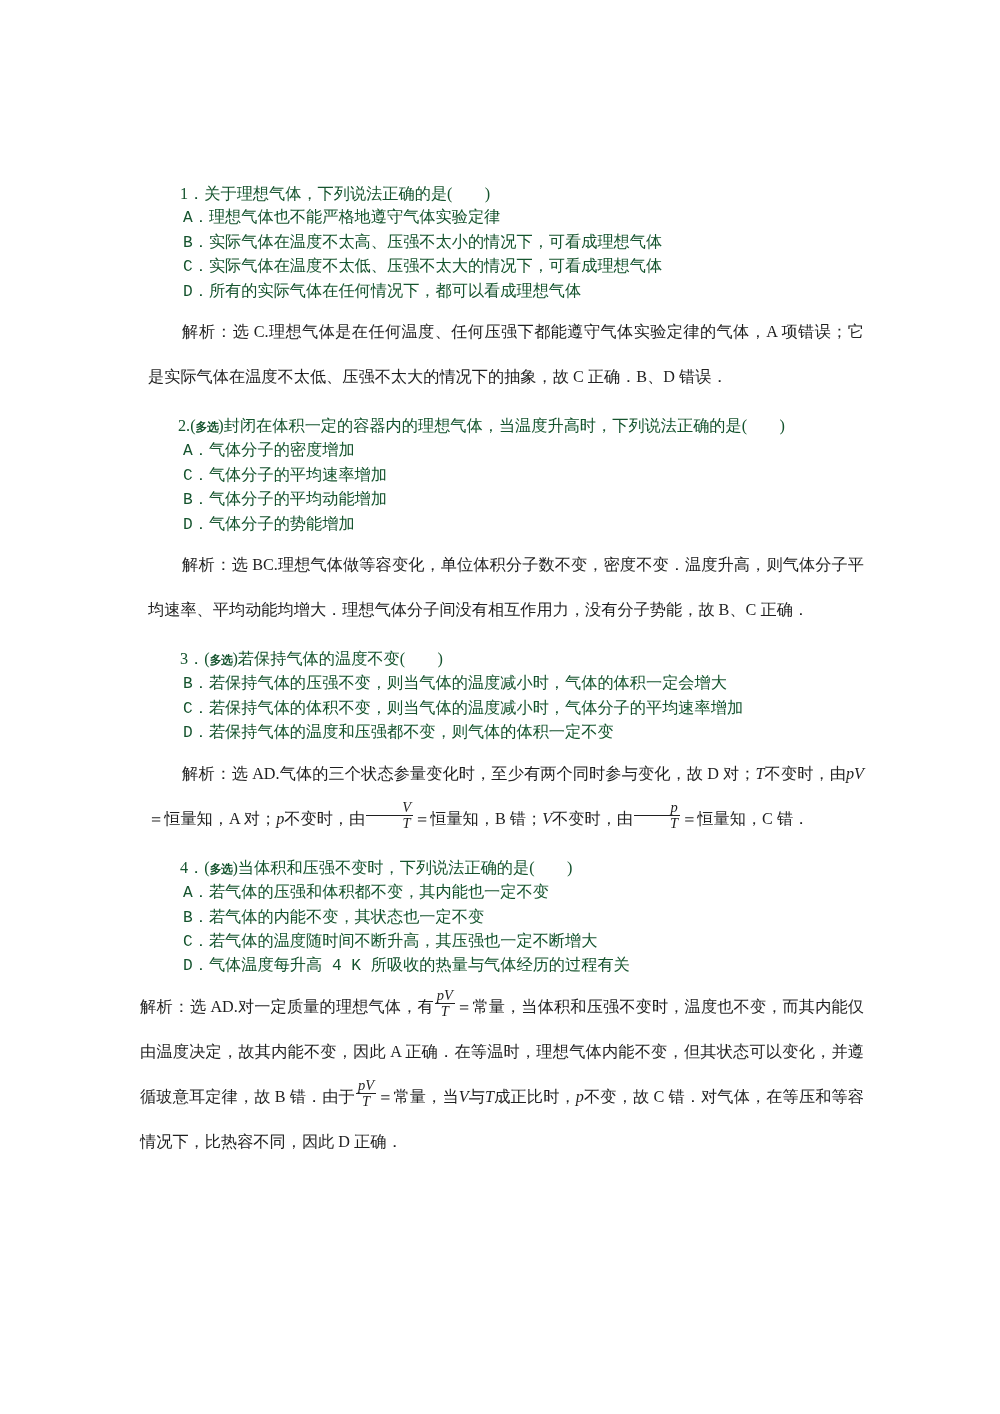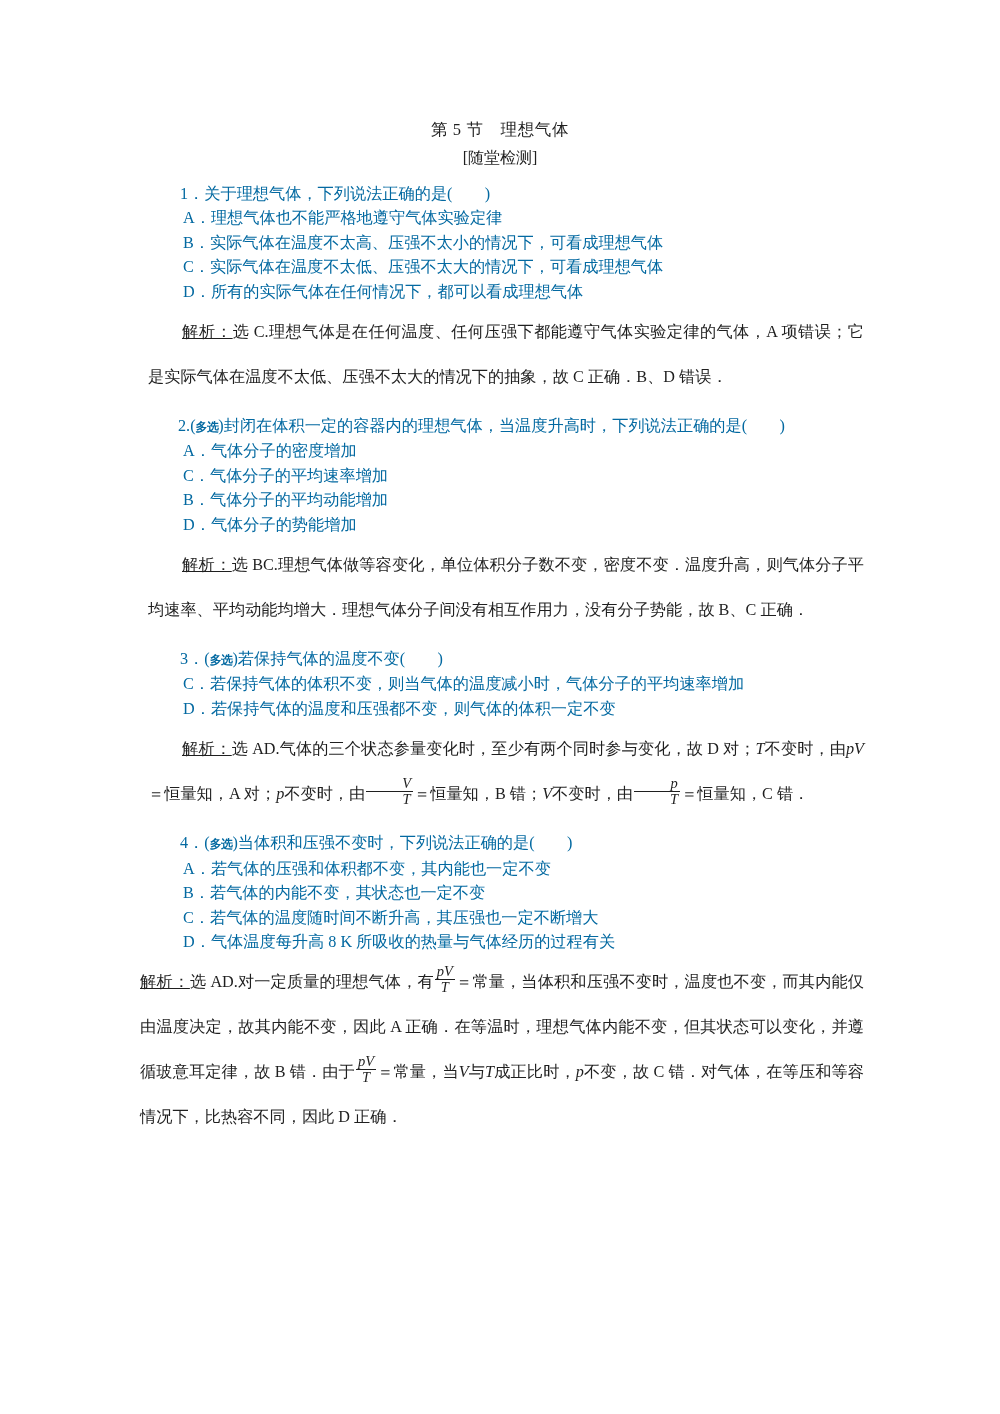--- a/index.html
+++ b/index.html
@@ -54,30 +54,31 @@
   }
 
   .qblock {
     margin: 0;
   }
 
   .qline {
     font-size: 16.2px;
     line-height: 24.4px;
     white-space: pre;
-    color: #0369a1;
+    color: #14532d;
   }
   .qline.stem {
     padding-left: 32px;
   }
   .qline.stem.tight {
     padding-left: 30px;
   }
   .qline.opt {
     padding-left: 35px;
+    font-family: Liberation Mono, monospace;
   }
 
   .multi {
     font-family: "DejaVu Sans", sans-serif;
     font-weight: bold;
     font-size: 12px;
     letter-spacing: -0.6px;
   }
 
   
@@ -90,21 +91,21 @@
     margin: 0;
   }
   .sol.indent {
     text-indent: 34px;
   }
   .sol.flush {
     text-indent: 0;
     margin-left: -8px;
     width: 724px;
   }
-  .sol .lbl { letter-spacing: 0.3px; text-decoration: underline; }
+  .sol .lbl { letter-spacing: 0.3px; }
   .it { font-style: italic; font-family: "Liberation Serif", serif; }
 
   
   .frac {
     display: inline-block;
     vertical-align: -0.48em;
     text-align: center;
     font-size: 14.5px;
     line-height: 1.05;
     margin: 0 1px;
@@ -123,24 +124,20 @@
     font-style: italic;
   }
   .gap-q { height: 14px; }
   .gap-s { height: 6px; }
 </style>
 </head>
 <body>
 
 <div class="page">
 
-  <div class="title-block">
-    <div class="doc-title">第 5 节　理想气体</div>
-    <div class="doc-subtitle">[随堂检测]</div>
-  </div>
 
   <div class="content">
 
     <div class="qblock">
       <div class="qline stem">1．关于理想气体，下列说法正确的是(　　)</div>
       <div class="qline opt">A．理想气体也不能严格地遵守气体实验定律</div>
       <div class="qline opt">B．实际气体在温度不太高、压强不太小的情况下，可看成理想气体</div>
       <div class="qline opt">C．实际气体在温度不太低、压强不太大的情况下，可看成理想气体</div>
       <div class="qline opt">D．所有的实际气体在任何情况下，都可以看成理想气体</div>
     </div>
@@ -156,32 +153,33 @@
       <div class="qline opt">B．气体分子的平均动能增加</div>
       <div class="qline opt">D．气体分子的势能增加</div>
     </div>
     <div class="gap-s"></div>
     <div class="sol indent"><span class="lbl">解析：</span><span>选 BC.</span><span>理想气体做等容变化，单位体积分子数不变，密度不变．温度升高，则气体分子平均速率、平均动能均增大．理想气体分子间没有相互作用力，没有分子势能，故 B、C 正确．</span></div>
 
     <div class="gap-q"></div>
 
     <div class="qblock">
       <div class="qline stem"><span>3．(</span><span class="multi">多选</span><span>)若保持气体的温度不变(　　)</span></div>
+      <div class="qline opt">B．若保持气体的压强不变，则当气体的温度减小时，气体的体积一定会增大</div>
       <div class="qline opt">C．若保持气体的体积不变，则当气体的温度减小时，气体分子的平均速率增加</div>
       <div class="qline opt">D．若保持气体的温度和压强都不变，则气体的体积一定不变</div>
     </div>
     <div class="gap-s"></div>
     <div class="sol indent"><span class="lbl">解析：</span><span>选 AD.</span><span>气体的三个状态参量变化时，至少有两个同时参与变化，故 D 对；</span><span class="it">T</span><span>不变时，由</span><span class="it">pV</span><span>＝恒量知，A 对；</span><span class="it">p</span><span>不变时，由</span><span class="frac"><span class="num">V</span><span class="den">T</span></span><span>＝恒量知，B 错；</span><span class="it">V</span><span>不变时，由</span><span class="frac"><span class="num">p</span><span class="den">T</span></span><span>＝恒量知，C 错．</span></div>
 
     <div class="gap-q"></div>
 
     <div class="qblock">
       <div class="qline stem"><span>4．(</span><span class="multi">多选</span><span>)当体积和压强不变时，下列说法正确的是(　　)</span></div>
       <div class="qline opt">A．若气体的压强和体积都不变，其内能也一定不变</div>
       <div class="qline opt">B．若气体的内能不变，其状态也一定不变</div>
       <div class="qline opt">C．若气体的温度随时间不断升高，其压强也一定不断增大</div>
-      <div class="qline opt">D．气体温度每升高 8 K 所吸收的热量与气体经历的过程有关</div>
+      <div class="qline opt">D．气体温度每升高 4 K 所吸收的热量与气体经历的过程有关</div>
     </div>
     <div class="gap-s"></div>
     <div class="sol flush"><span class="lbl">解析：</span><span>选 AD.</span><span>对一定质量的理想气体，有</span><span class="frac"><span class="num">pV</span><span class="den">T</span></span><span>＝常量，当体积和压强不变时，温度也不变，而其内能仅由温度决定，故其内能不变，因此 A 正确．在等温时，理想气体内能不变，但其状态可以变化，并遵循玻意耳定律，故 B 错．由于</span><span class="frac"><span class="num">pV</span><span class="den">T</span></span><span>＝常量，当</span><span class="it">V</span><span>与</span><span class="it">T</span><span>成正比时，</span><span class="it">p</span><span>不变，故 C 错．对气体，在等压和等容情况下，比热容不同，因此 D 正确．</span></div>
 
   </div>
 </div>
 
 </body></html>

